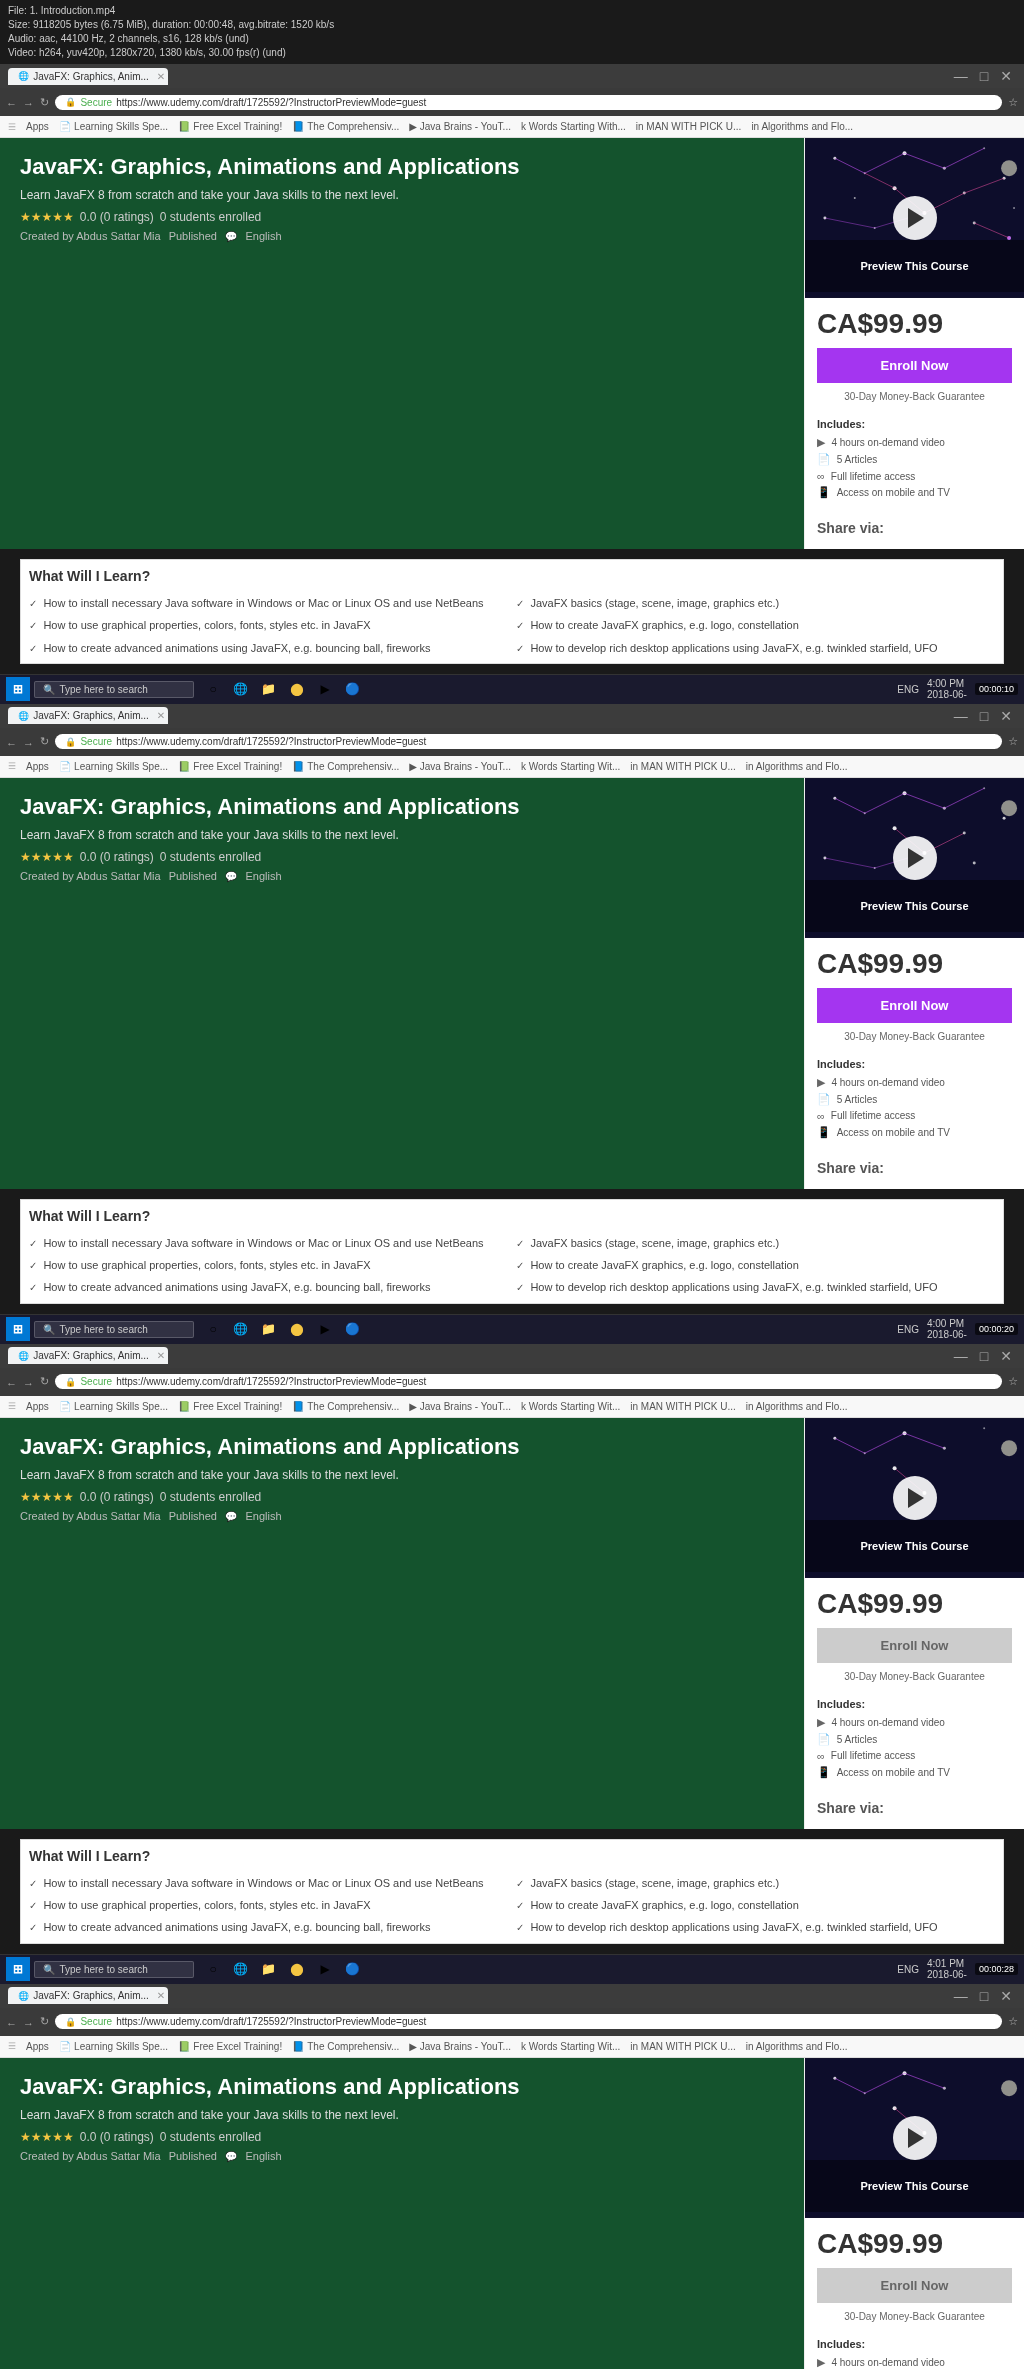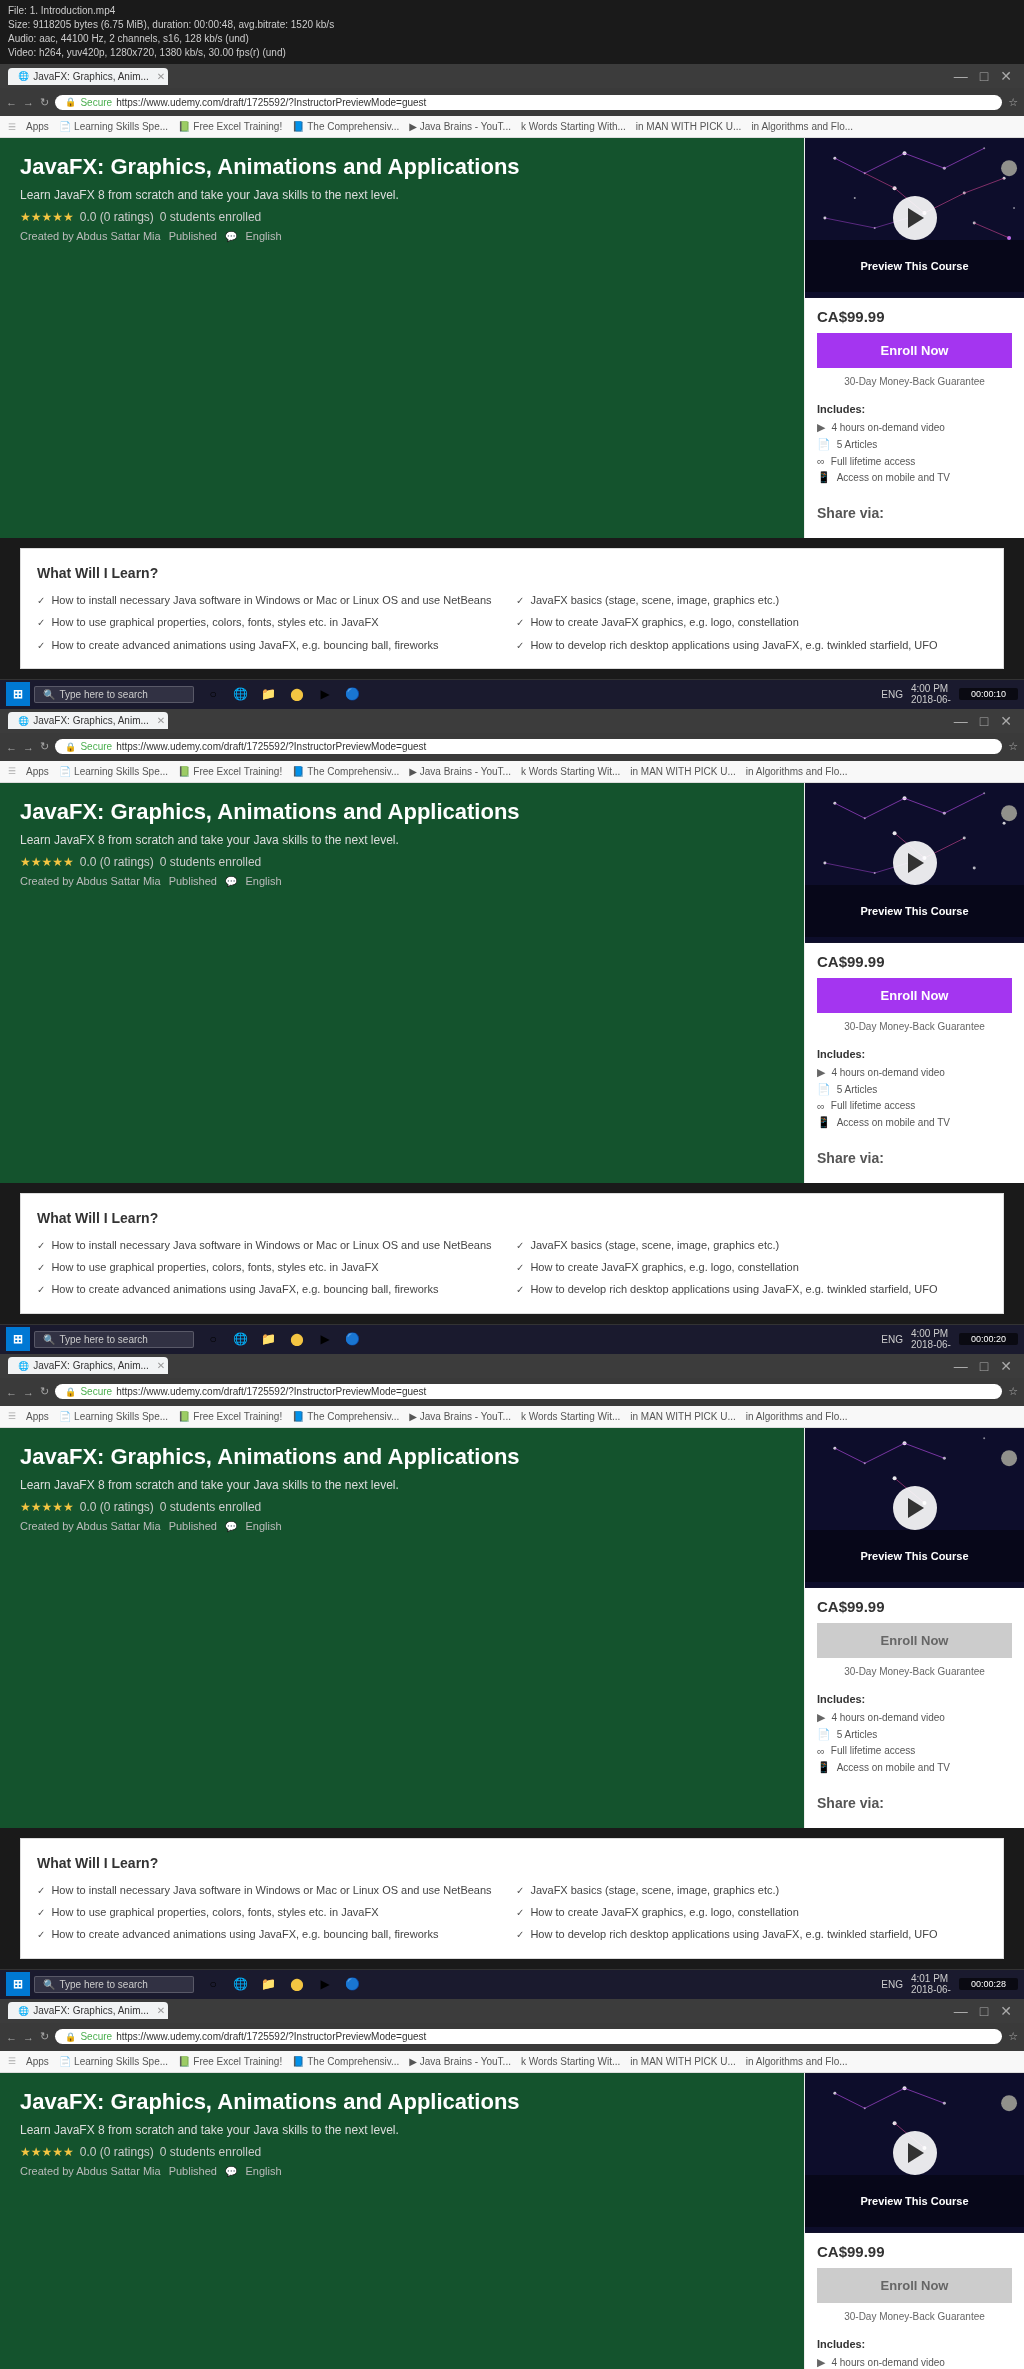--- a/index.html
+++ b/index.html
@@ -144,21 +144,21 @@
     .speech-icon {
       display: inline-block;
       font-size: 10px;
     }
 
     
     .learn-section {
       background: #fff;
       margin: 10px 20px;
       border: 1px solid #ddd;
-      padding: 16px;
+      padding: 8px;
     }
 
     .learn-title {
       font-size: 14px;
       font-weight: bold;
       color: #333;
       margin-bottom: 12px;
     }
 
     .learn-grid {
@@ -241,21 +241,21 @@
       right: 0;
       text-align: center;
       color: #fff;
       font-size: 11px;
       font-weight: bold;
       background: rgba(0,0,0,0.4);
       padding: 20px;
     }
 
     .sidebar-price {
-      font-size: 15px;
+      font-size: 28px;
       font-weight: bold;
       color: #333;
       padding: 10px 12px 4px;
     }
 
     .enroll-btn {
       display: block;
       width: calc(100% - 24px);
       margin: 4px 12px;
       background: #a435f0;
@@ -368,21 +368,21 @@
       align-items: center;
       gap: 8px;
       font-size: 10px;
       color: #ccc;
     }
 
     .time-badge {
       background: rgba(0,0,0,0.6);
       color: #fff;
       font-size: 9px;
-      padding: 1px 12px;
+      padding: 1px 4px;
       border-radius: 2px;
     }
 
     .section-wrapper {
       margin-bottom: 0;
     }
 
     .window-controls {
       display: flex;
       gap: 4px;

